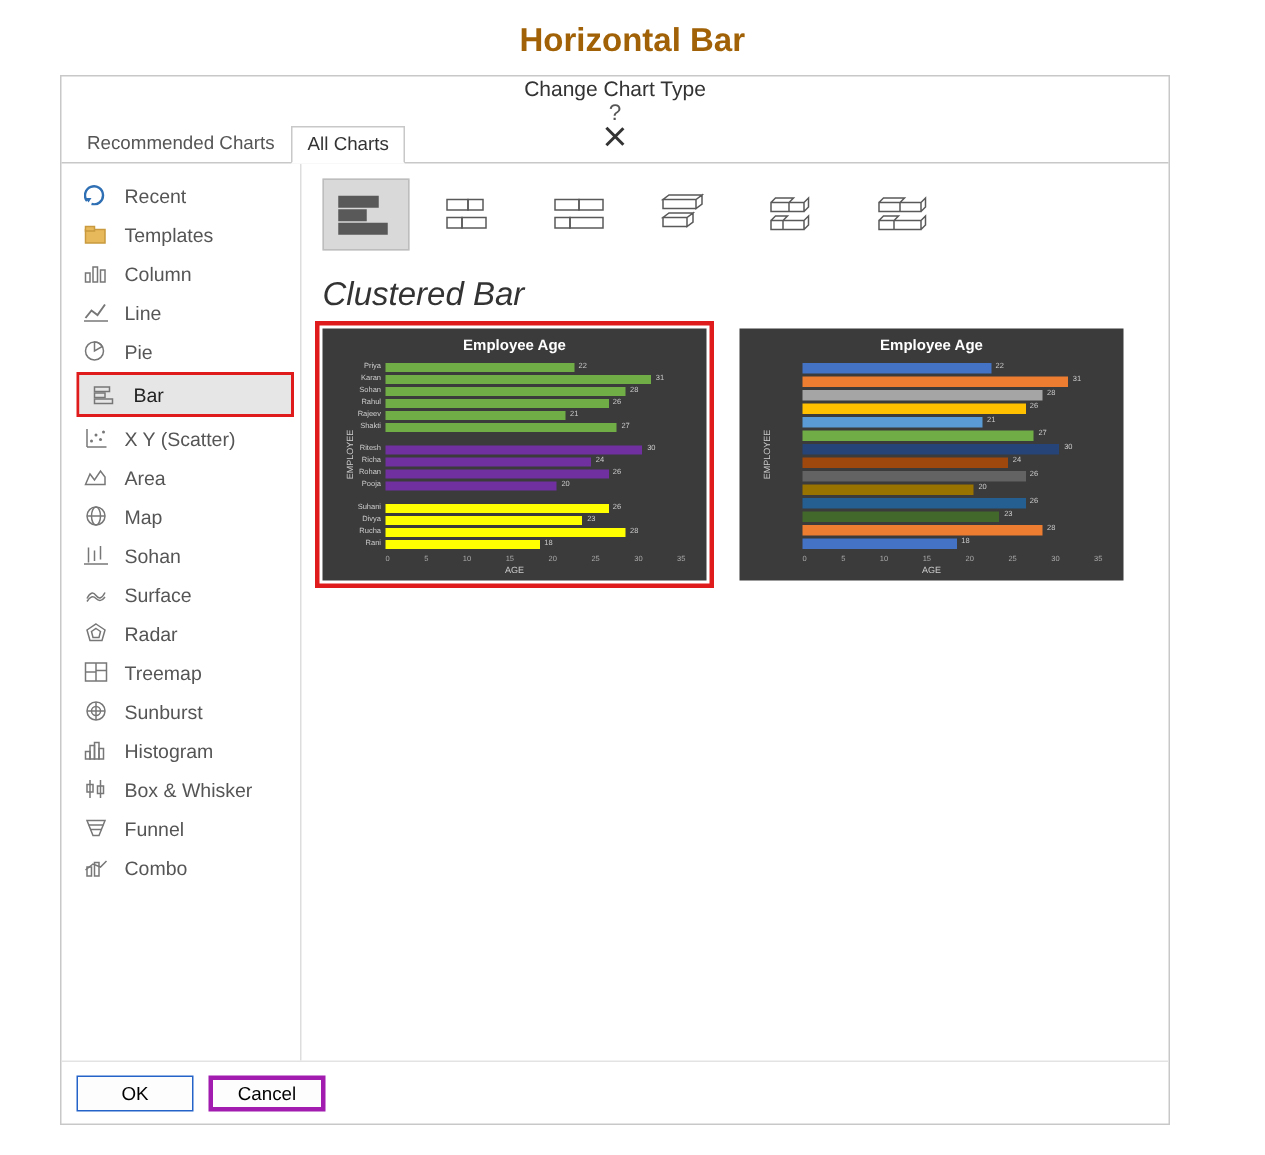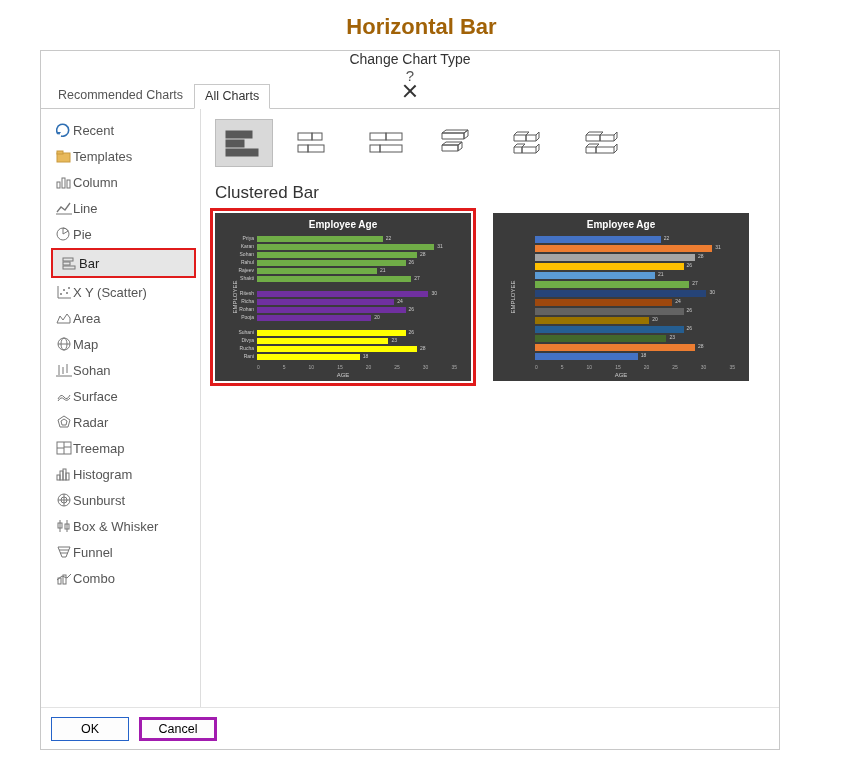--- a/index.html
+++ b/index.html
@@ -50,40 +50,40 @@
     border:1px solid #c8c8c8; border-bottom:1px solid #fff;
     background:#fff; position:relative; bottom:-1px; color:#333;
   }
 
   .body { display:flex; height: 598px; }
   .sidebar {
     width: 160px; padding: 8px 0 8px 6px;
     border-right: 1px solid #ddd;
   }
   .side-item {
-    display:flex; align-items:center; gap:0;
+    display:flex; align-items:center; gap:10px;
     padding: 4px 6px 4px 8px; height:26px;
     color:#555; cursor:pointer; font-size:13px;
   }
   .side-item .ico { width:18px; height:16px; display:flex; align-items:center; justify-content:center; color:#666; }
   .side-item.selected { background:#e6e6e6; color:#222; }
   .side-sel-border { border:2px solid #e01b1b; margin: 1px 4px; padding:0; }
   .side-sel-border .side-item { margin:0; }
 
   .content { flex:1; padding: 10px 14px; }
   .subtype-row { display:flex; gap:14px; margin-bottom:16px; }
   .subtype {
     width:58px; height:48px; border:1px solid transparent;
     display:flex; align-items:center; justify-content:center; cursor:pointer;
     background:#fff;
   }
   .subtype.selected { background:#d9d9d9; border:1px solid #bdbdbd; }
   .subtype svg { display:block; }
 
-  .subtype-title { font-size:17px; color:#333; margin: 6px 0 10px; }
+  .subtype-title { font-size:22px; color:#333; margin: 6px 0 10px; font-style: italic; }
 
   .previews { display:flex; gap:22px; }
   .preview {
     width: 256px; height: 168px;
     background:#3b3b3b; position:relative;
     display:flex; flex-direction:column;
     cursor:pointer;
   }
   .preview.sel { outline:3px solid #e01b1b; outline-offset:2px; }
   .pv-title { color:#fff; font-size:10px; font-weight:700; text-align:center; padding:6px 0 2px; }
@@ -256,38 +256,38 @@
               <line x1="8" y1="1" x2="8" y2="13" stroke="#777"></line>
               <line x1="1" y1="7" x2="8" y2="7" stroke="#777"></line>
               <line x1="8" y1="6" x2="15" y2="6" stroke="#777"></line>
             </svg>
           </span>
           <span>Treemap</span>
         </div>
         <div class="side-item">
           <span class="ico">
             <svg width="16" height="14">
+              <circle cx="8" cy="7" r="6" fill="none" stroke="#777"></circle>
+              <circle cx="8" cy="7" r="3" fill="none" stroke="#777"></circle>
+              <line x1="8" y1="1" x2="8" y2="13" stroke="#777"></line>
+              <line x1="2" y1="7" x2="14" y2="7" stroke="#777"></line>
+            </svg>
+          </span>
+          <span>Sunburst</span>
+        </div>
+        <div class="side-item">
+          <span class="ico">
+            <svg width="16" height="14">
               <rect x="1" y="8" width="3" height="5" fill="none" stroke="#777"></rect>
               <rect x="4" y="4" width="3" height="9" fill="none" stroke="#777"></rect>
               <rect x="7" y="2" width="3" height="11" fill="none" stroke="#777"></rect>
               <rect x="10" y="6" width="3" height="7" fill="none" stroke="#777"></rect>
             </svg>
           </span>
           <span>Histogram</span>
-        </div>
-        <div class="side-item">
-          <span class="ico">
-            <svg width="16" height="14">
-              <circle cx="8" cy="7" r="6" fill="none" stroke="#777"></circle>
-              <circle cx="8" cy="7" r="3" fill="none" stroke="#777"></circle>
-              <line x1="8" y1="1" x2="8" y2="13" stroke="#777"></line>
-              <line x1="2" y1="7" x2="14" y2="7" stroke="#777"></line>
-            </svg>
-          </span>
-          <span>Sunburst</span>
         </div>
         <div class="side-item">
           <span class="ico">
             <svg width="16" height="14">
               <line x1="4" y1="1" x2="4" y2="13" stroke="#777"></line>
               <rect x="2" y="4" width="4" height="5" fill="none" stroke="#777"></rect>
               <line x1="11" y1="1" x2="11" y2="13" stroke="#777"></line>
               <rect x="9" y="5" width="4" height="5" fill="none" stroke="#777"></rect>
             </svg>
           </span>

